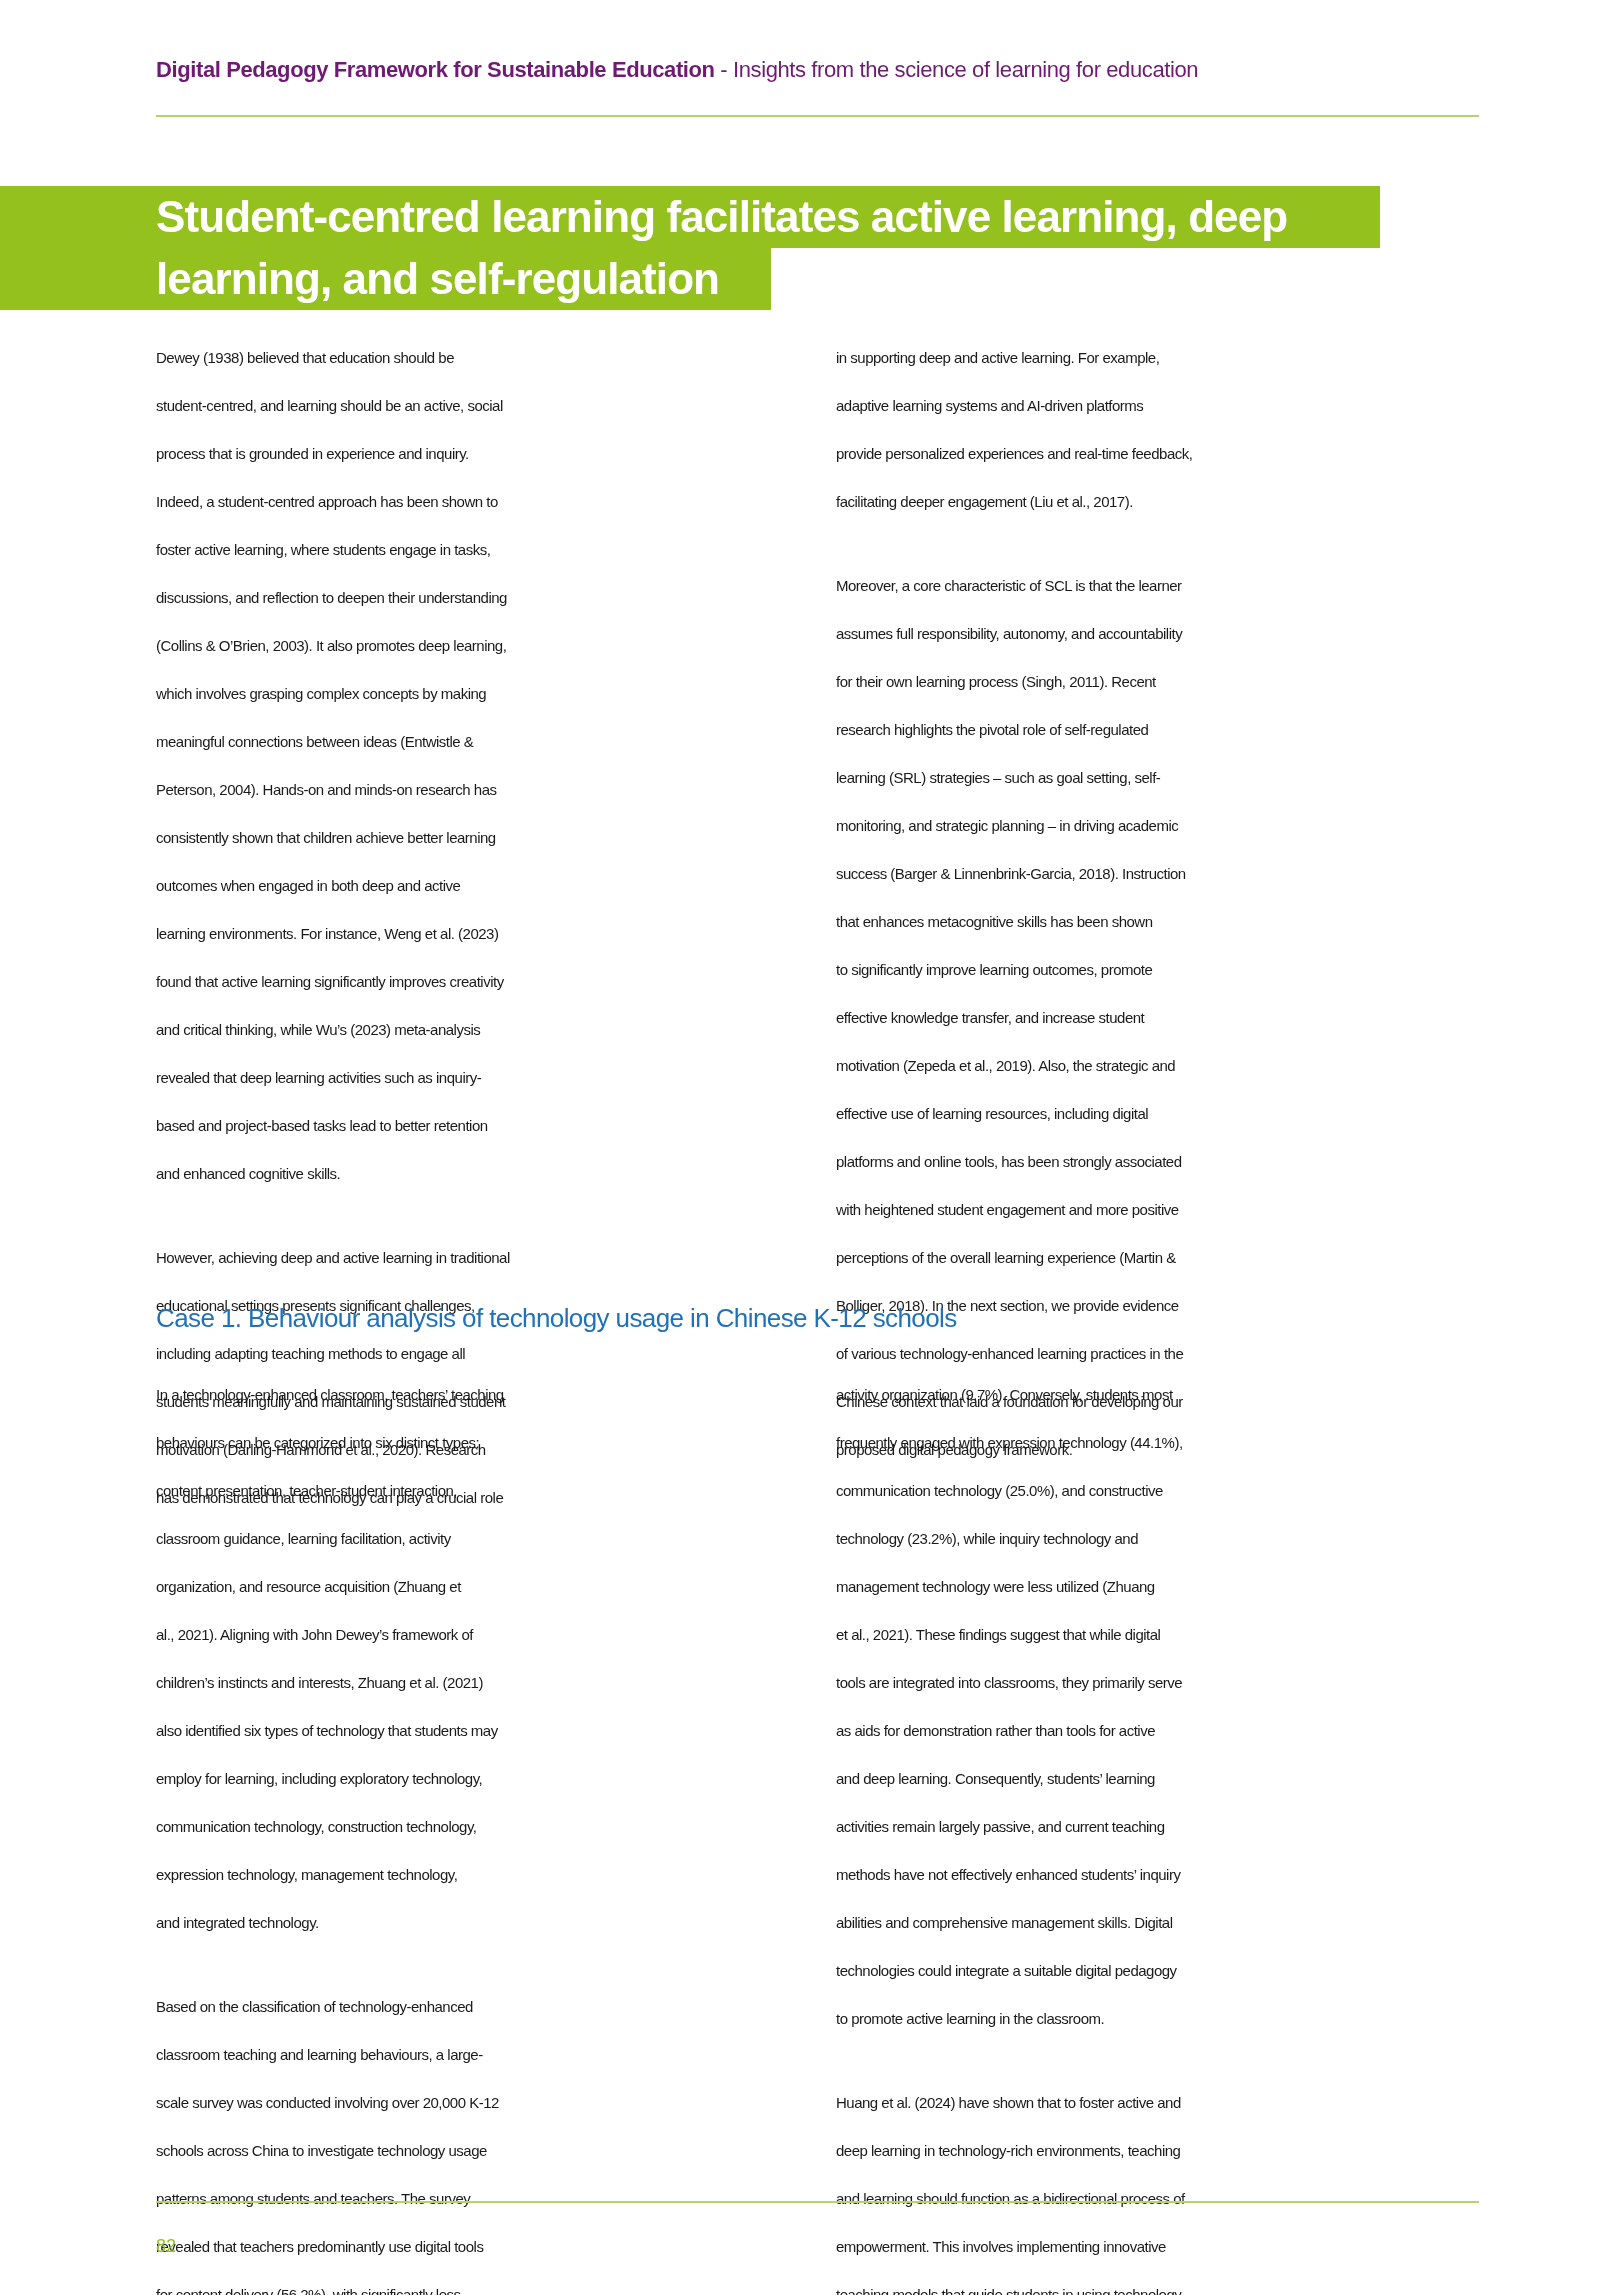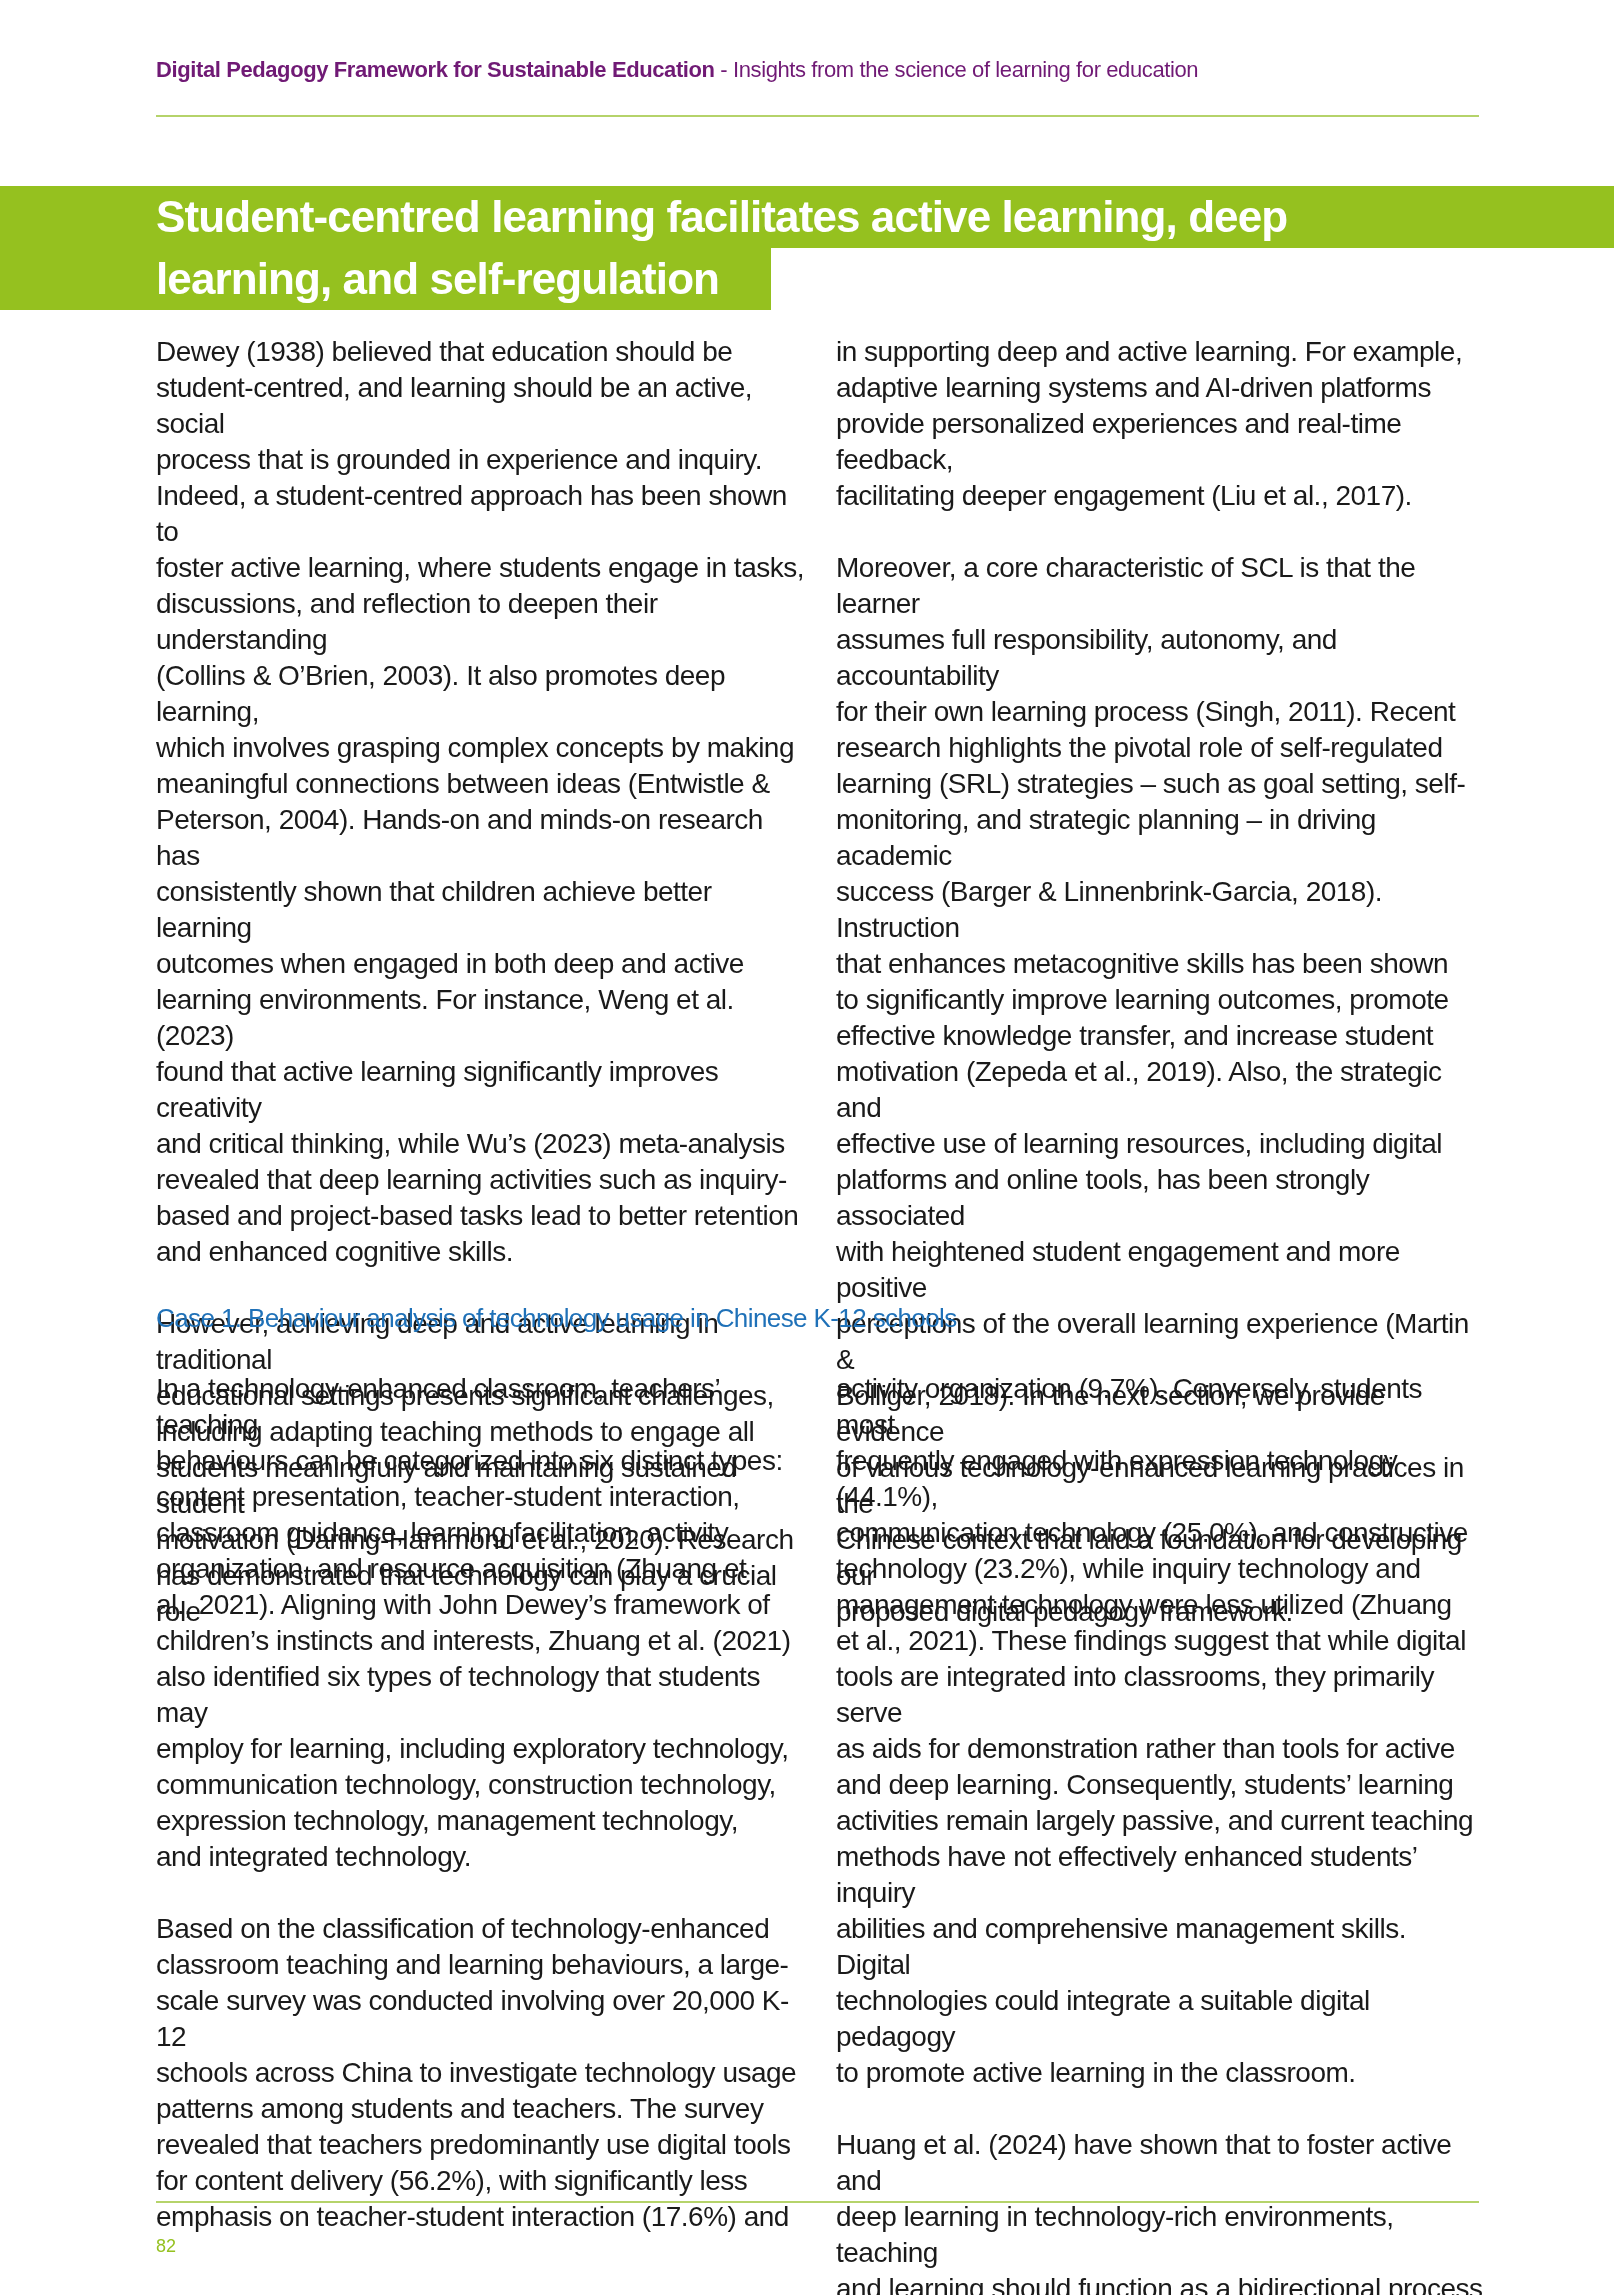--- a/index.html
+++ b/index.html
@@ -8,23 +8,23 @@
   .running-head { position:absolute; left:156px; top:55px; font-size:22px; line-height:29.5px;
                   color:#701a75; white-space:nowrap; letter-spacing:-0.4px; }
   .running-head .bold { font-weight:bold; }
   .rule { position:absolute; left:156px; width:1323px; height:2.2px; background:#b5d36a; }
   .rule.top { top:115px; }
   .rule.bottom { top:2201px; }
   .title-band { position:absolute; left:0; top:186px; }
   .title-line { display:block; background:#95c11f; color:#ffffff; font-weight:bold;
                 font-size:44px; line-height:62px; padding-left:156px; padding-right:14.8px;
                 white-space:nowrap; letter-spacing:-0.9px; box-sizing:border-box; }
-  .title-line.l1 { width:1614px; height:62px; }
+  .title-line.l1 { width:1380px; height:62px; }
   .title-line.l2 { width:771px; height:62px; }
-  .col { position:absolute; width:650px; font-size:28px; line-height:36px; letter-spacing:-0.5px; }
+  .col { position:absolute; width:650px; font-size:15px; line-height:48px; letter-spacing:-0.5px; }
   .col p { margin:0 0 36px 0; white-space:pre-line; }
   .col p:last-child { margin-bottom:0; }
   .col.s1-left { left:156px; top:334px; }
   .col.s1-right { left:836px; top:334px; }
   .case-heading { position:absolute; left:156px; top:1296px; font-size:26px; line-height:44px;
                   color:#1f71b8; white-space:nowrap; letter-spacing:-0.6px; }
   .col.s2-left { left:156px; top:1371px; }
   .col.s2-right { left:836px; top:1371px; }
   .page-number { position:absolute; left:156px; top:2232px; font-size:18px; line-height:29.5px; color:#95c11f; }
 </style>

